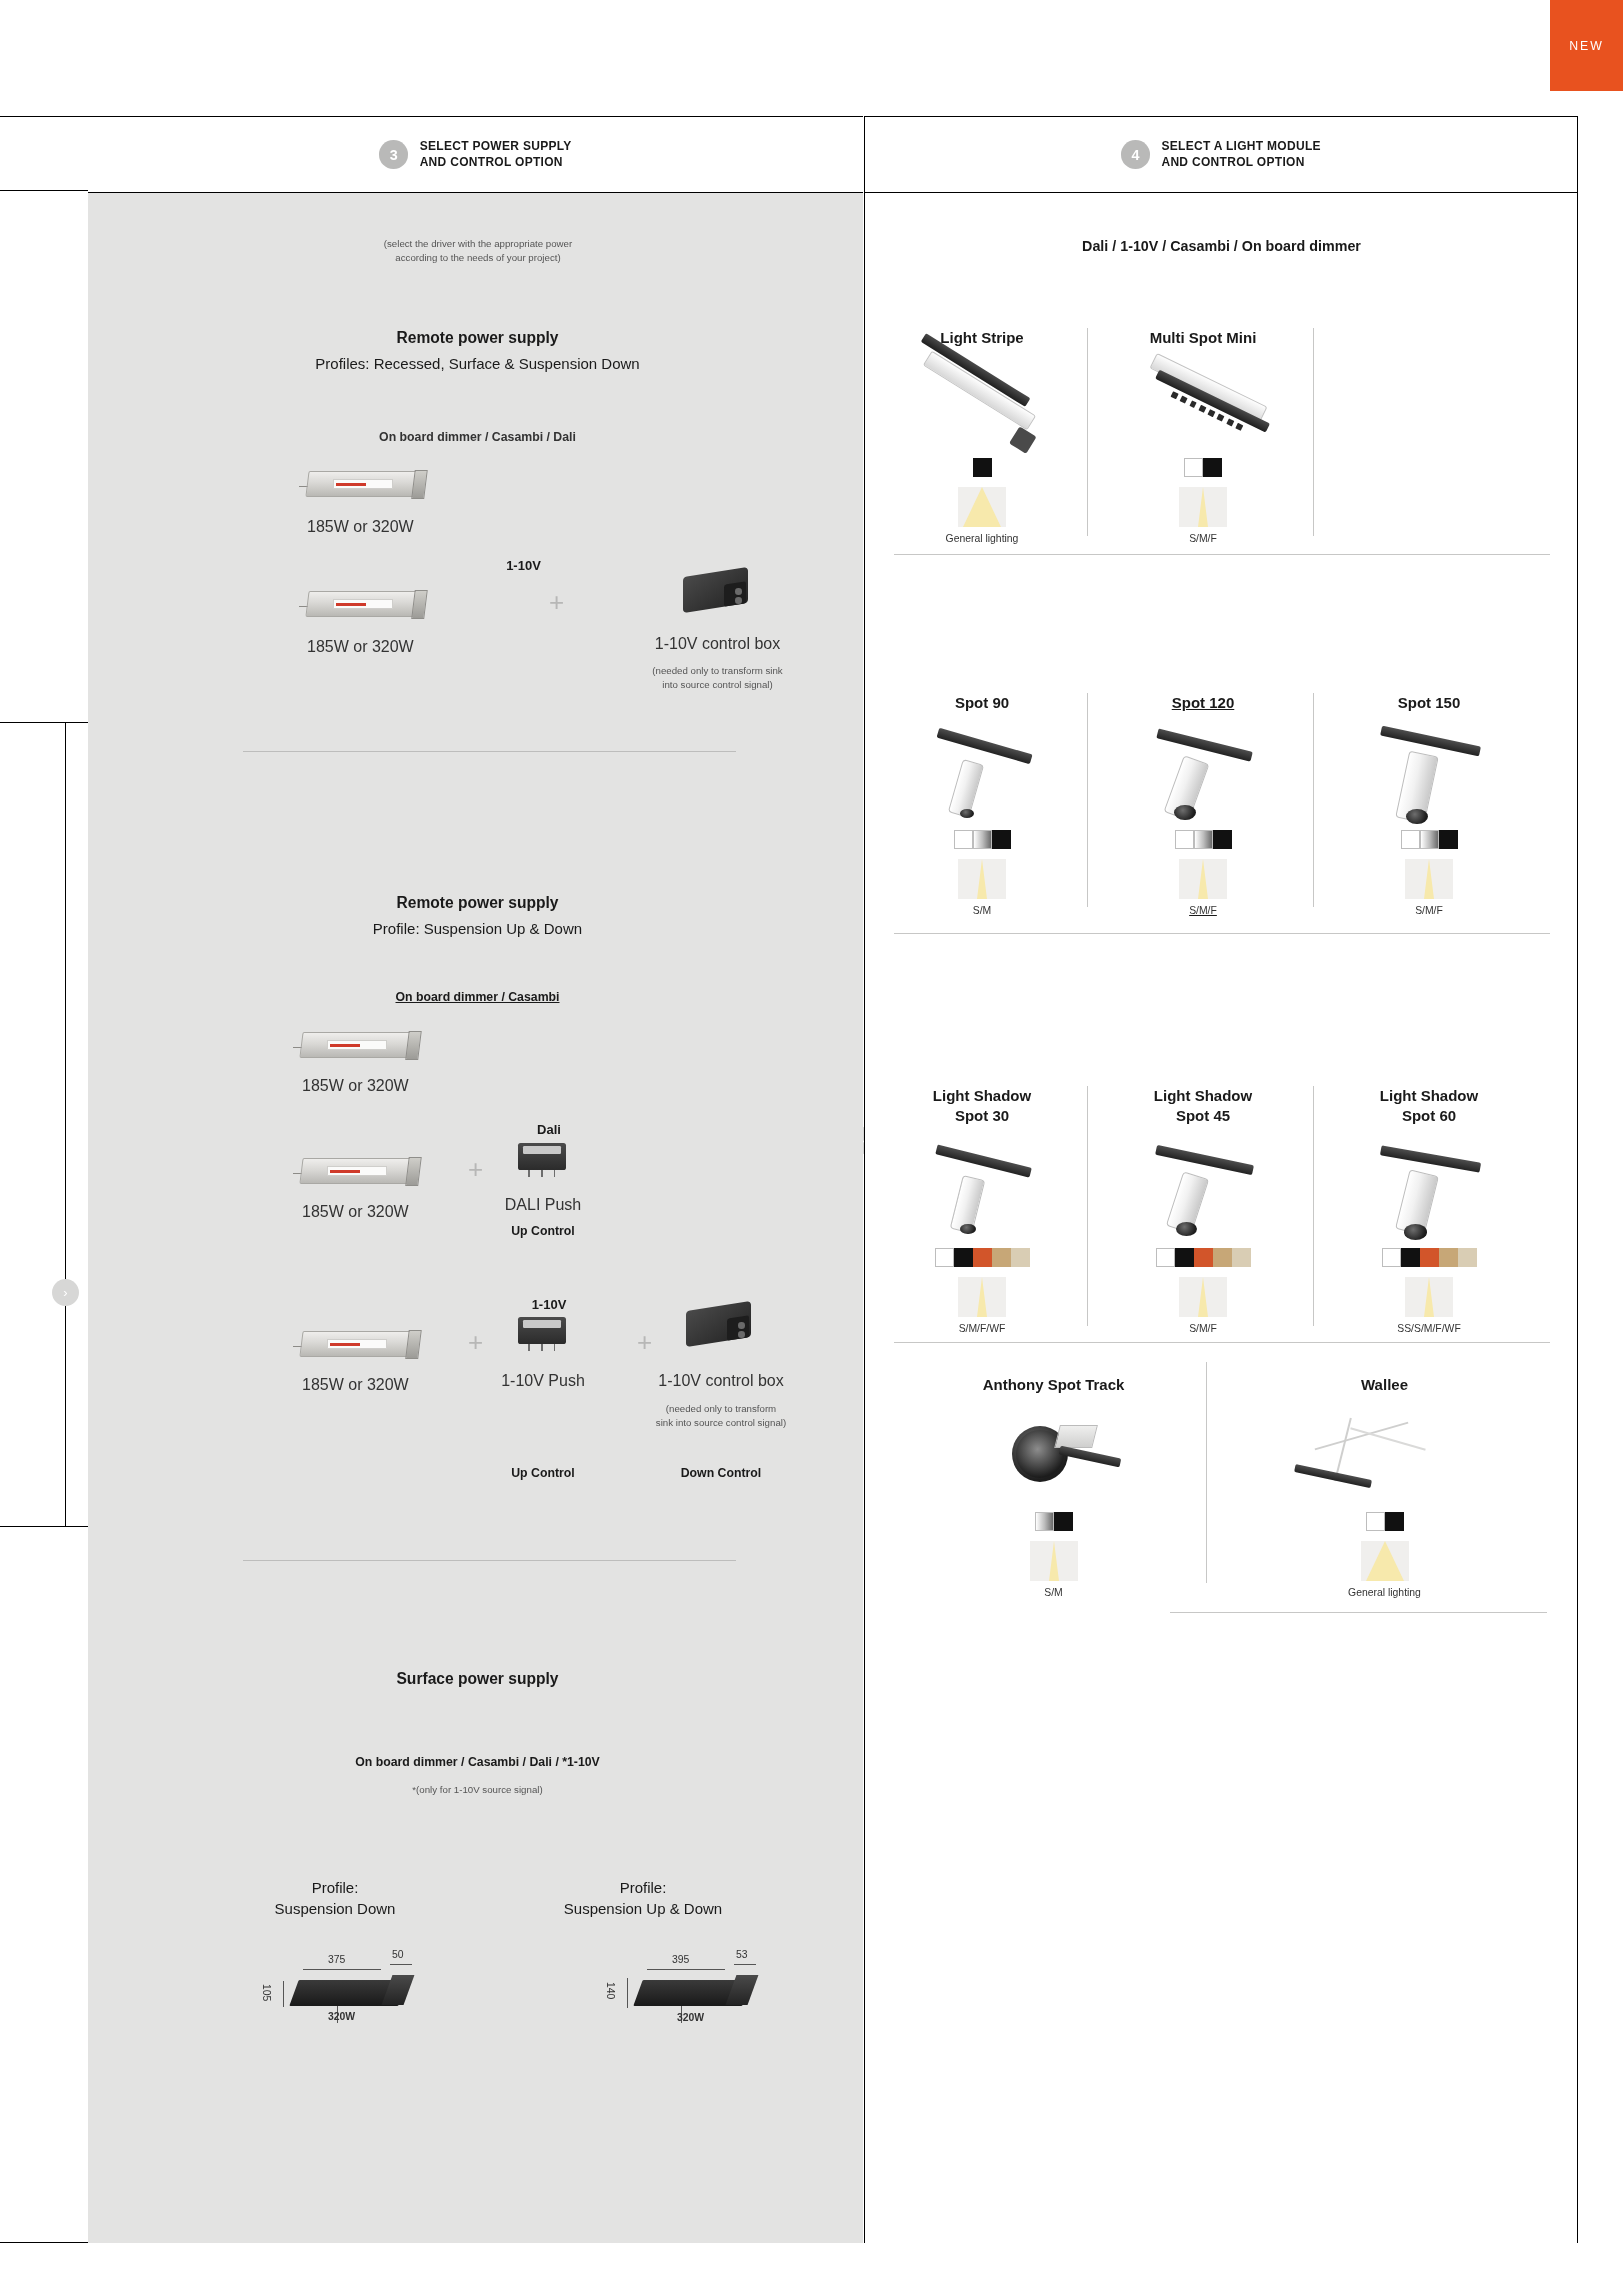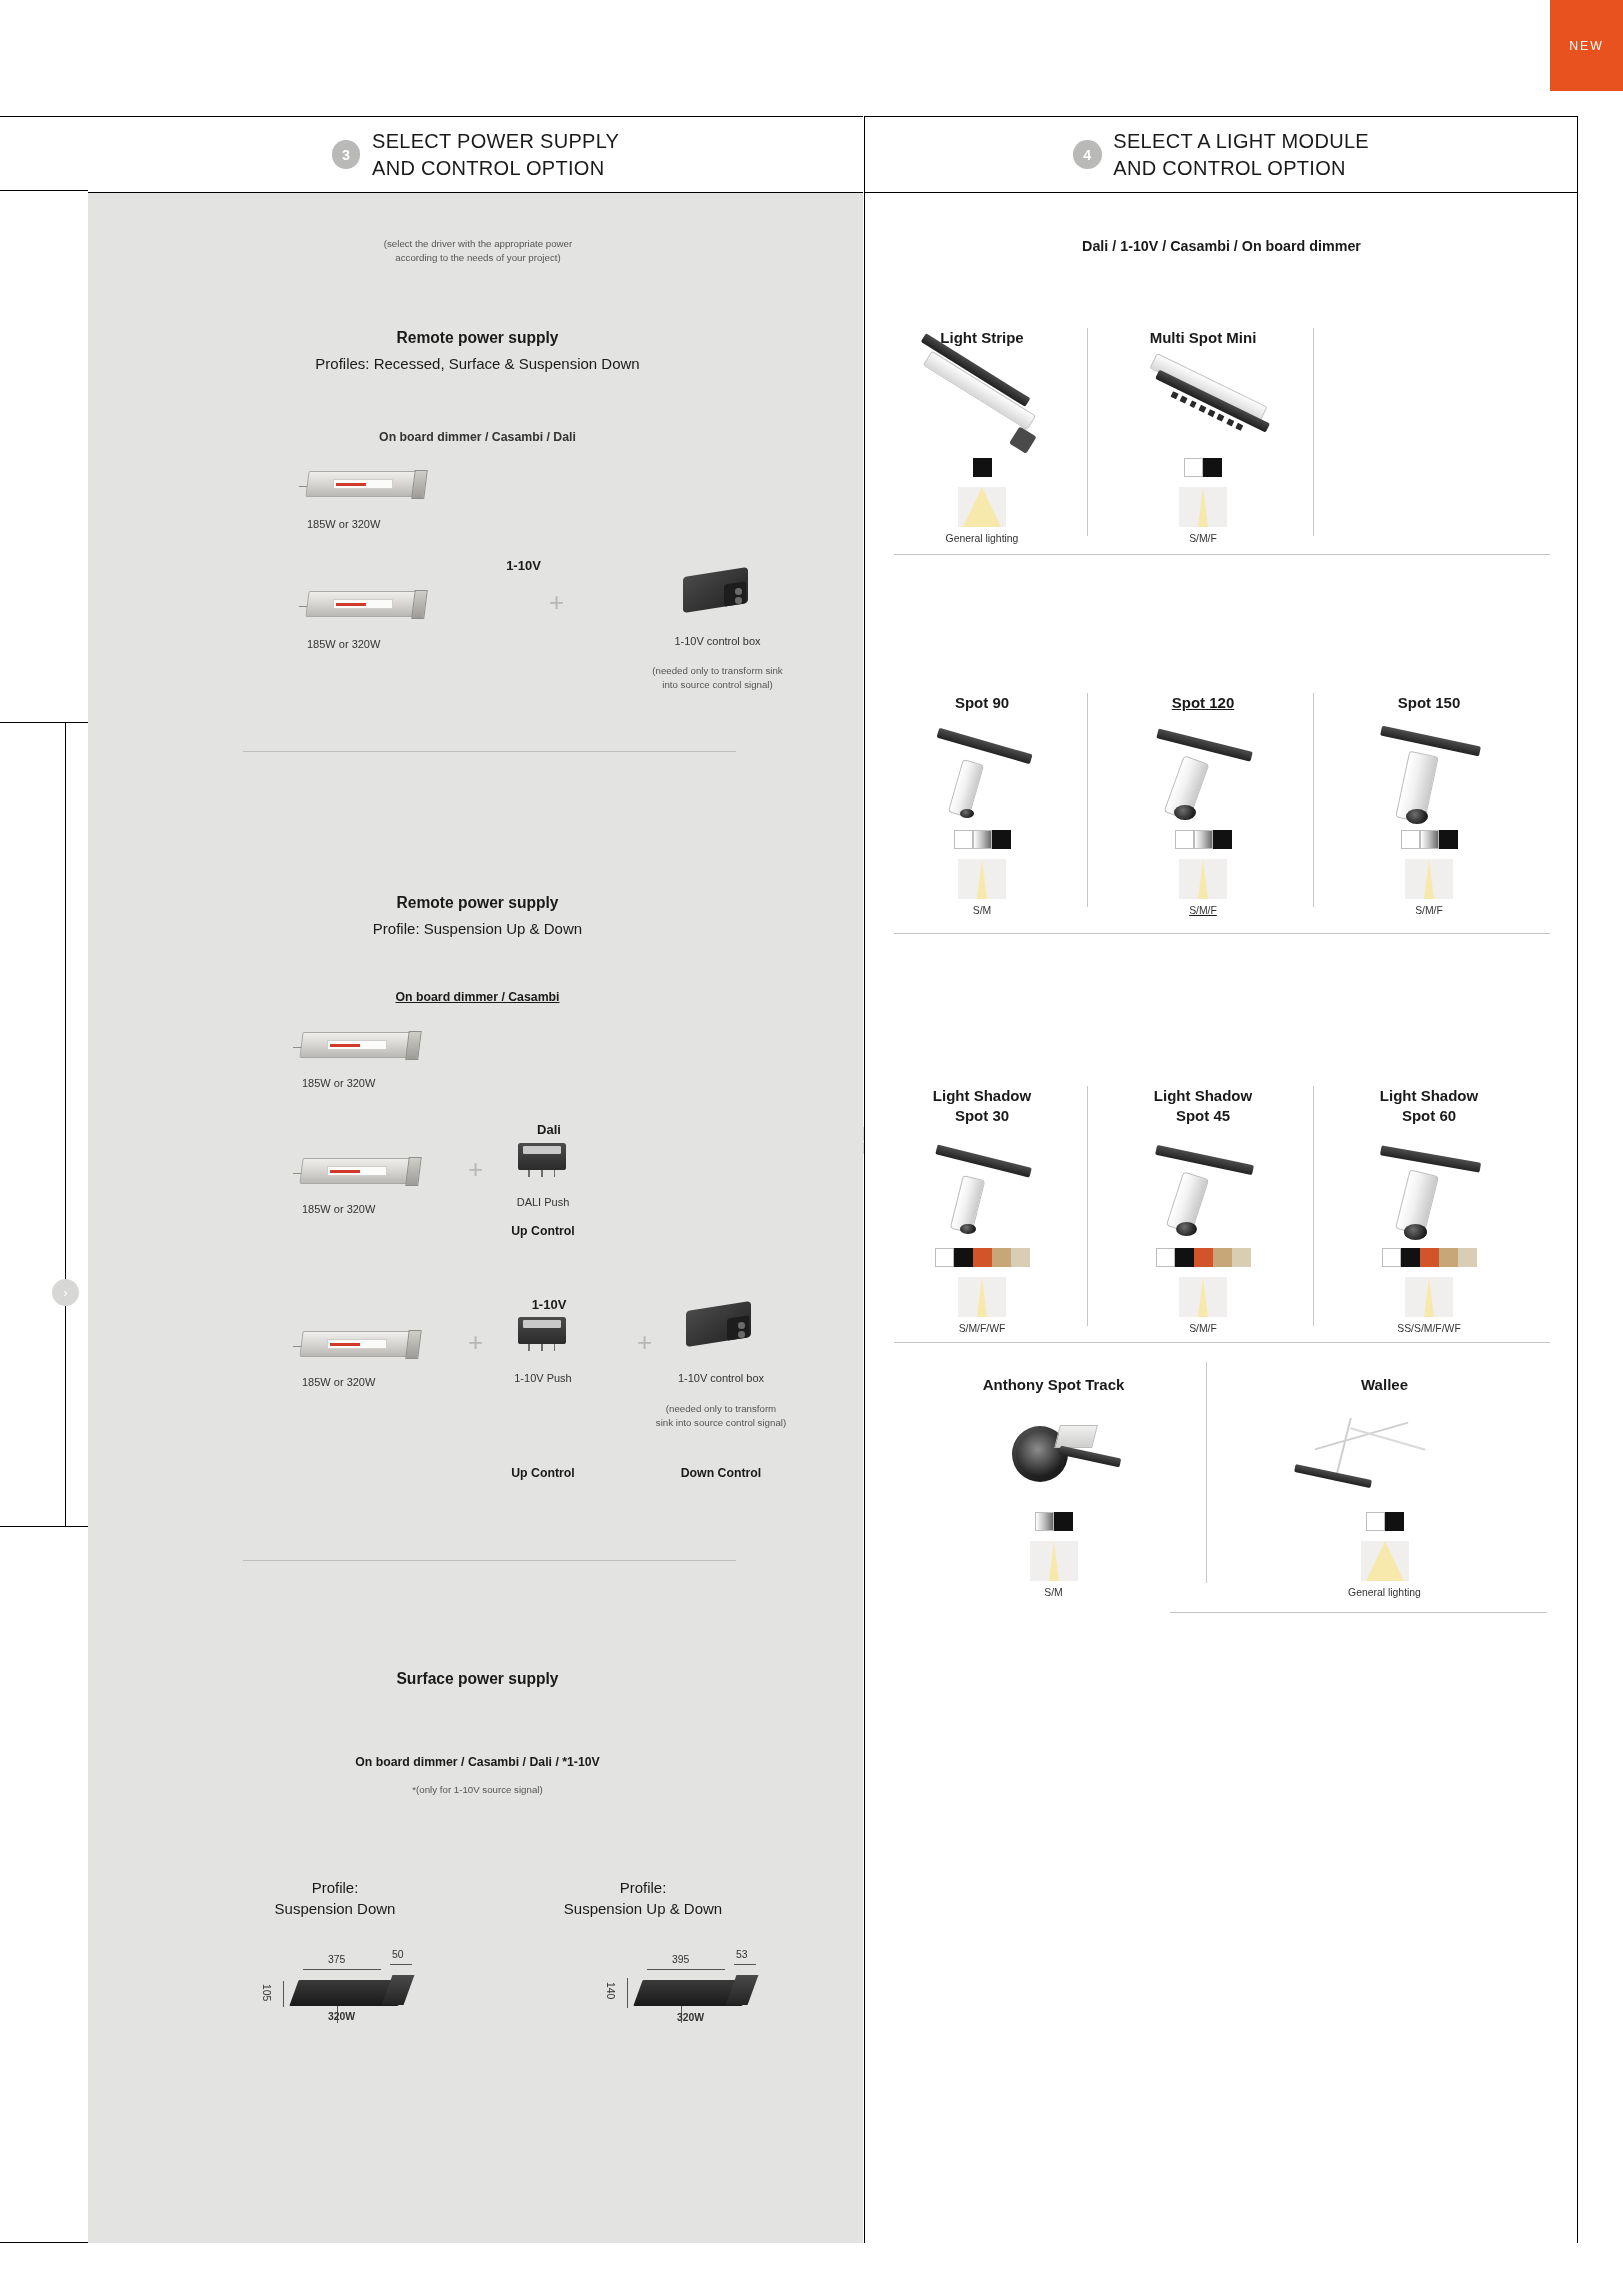--- a/index.html
+++ b/index.html
@@ -59,30 +59,30 @@
     position:absolute; left:0; top:0; width:100%; height:75px;
     display:flex; align-items:center; justify-content:center; gap:11.7px;
   }
   .step-badge {
     width:28.6px; height:28.6px; border-radius:50%;
     background:#b9b9b8; color:#fff;
     font-size:14.3px; font-weight:bold;
     display:flex; align-items:center; justify-content:center;
     flex:0 0 auto;
   }
-  .step-title { font-size:20px; font-weight:normal; line-height:1.32; letter-spacing:0.3px; }
+  .step-title { font-size:12px; font-weight:bold; line-height:1.32; letter-spacing:0.3px; }
 
   
   .ctr { text-align:center; }
   .tiny { font-size:9.7px; color:#555; line-height:1.45; }
   .small { font-size:11px; color:#333; }
   .bold { font-weight:bold; }
   .sec-title { font-size:15.6px; font-weight:bold; }
   .sec-sub { font-size:15px; }
-  .lbl { font-size:11px; color:#333; }
+  .lbl { font-size:16px; color:#333; }
 
   
   #col3-body .blk { position:absolute; }
   .divider { position:absolute; height:0.6px; background:#bdbdbc; }
 
   
   .driver {
     position:relative; width:123px; height:36px;
   }
   .driver .body {

